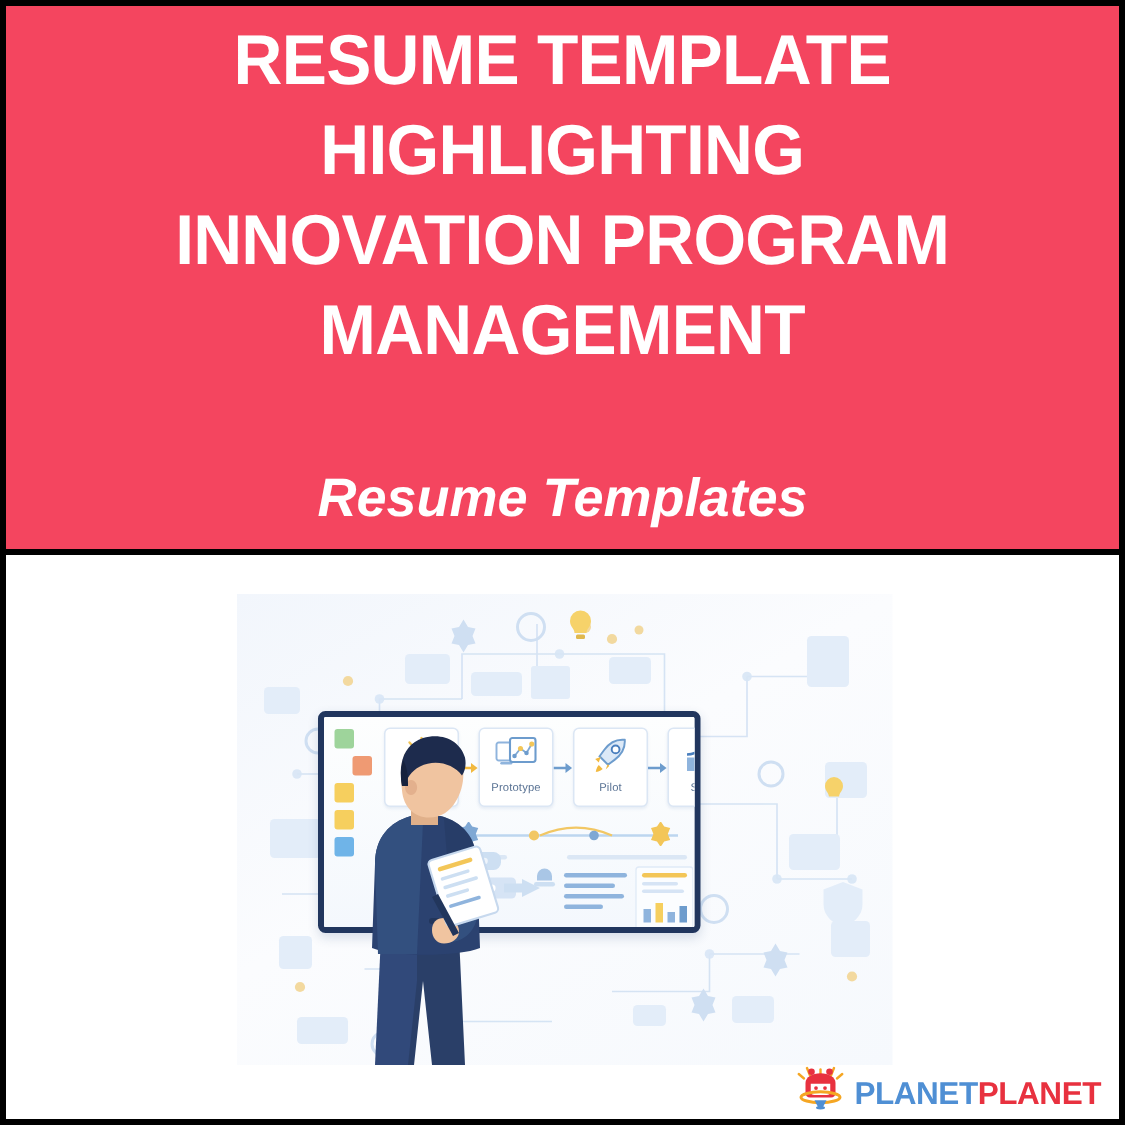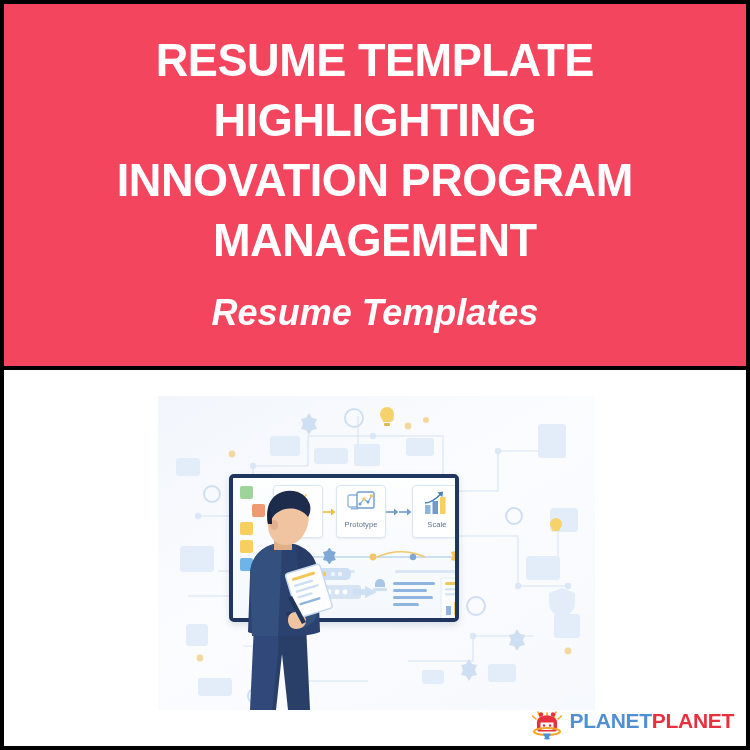--- a/index.html
+++ b/index.html
@@ -27,21 +27,21 @@
     left: 0;
     top: 0;
     width: 742px;
     height: 366px;
     background: #F4455F;
     border-bottom: 4px solid #000000;
     box-sizing: border-box;
     display: flex;
     flex-direction: column;
     align-items: center;
-    justify-content: center;
+    justify-content: space-between;
     padding: 6px 18px 14px 18px;
   }
   .banner-title {
     color: #ffffff;
     font-family: "Liberation Sans", sans-serif;
     font-weight: bold;
     font-size: 47px;
     line-height: 1.28;
     letter-spacing: -0.5px;
     text-align: center;
@@ -87,23 +87,23 @@
 
   
   .bg-net {
     position: absolute;
     inset: 0;
   }
 
   
   .board {
     position: absolute;
-    left: 71px;
+    left: 54px;
     top: 78px;
-    width: 230px;
+    width: 255px;
     height: 148px;
     background: #ffffff;
     border: 4px solid #21365e;
     border-radius: 5px;
     box-sizing: border-box;
     box-shadow: 0 3px 7px rgba(40,70,120,0.16);
     overflow: hidden;
   }
   .board-inner {
     position: absolute;
@@ -195,21 +195,21 @@
     width: 106px;
     height: 226px;
   }
 
   
   .logo {
     position: absolute;
     right: 12px;
     bottom: 6px;
     display: flex;
-    align-items: flex-start;
+    align-items: flex-end;
     gap: 6px;
   }
   .logo-mark {
     width: 34px;
     height: 30px;
     display: block;
   }
   .logo-text {
     font-family: "Liberation Sans", sans-serif;
     font-weight: bold;
@@ -375,20 +375,32 @@
             <span class="stage-label">Prototype</span>
           </div>
 
           <span class="stage-arrow">
             <svg width="13" height="10" viewBox="0 0 13 10">
               <line x1="0" y1="5" x2="9" y2="5" stroke="#6d9ccd" stroke-width="1.6"></line>
               <path d="M8 1.6 L12.4 5 L8 8.4z" fill="#6d9ccd"></path>
             </svg>
           </span>
 
+          <div class="stage">
+            <span class="stage-icon">
+              <svg width="26" height="26" viewBox="0 0 26 26">
+                <path d="M22.5 2.2 c-5.6 -0.6 -10.4 2.2 -13.6 6.6 l-3.2 4.4 l5.6 5.6 l4.4 -3.2 c4.4 -3.2 7.2 -8 6.8 -13.4z" fill="#dce9f7" stroke="#6d9ccd" stroke-width="1.3"></path>
+                <circle cx="16.4" cy="8.6" r="2.6" fill="#fff" stroke="#4a7fbe" stroke-width="1.3"></circle>
+                <path d="M6.4 13.6 l-3.6 1.4 l2.4 2.4z" fill="#f2b93f"></path>
+                <path d="M11.2 18.4 l-1.4 3.6 l2.4 -2.4z" fill="#f2b93f"></path>
+                <path d="M5.2 19 c-1.6 1.6 -2 4.6 -2 4.6 s3 -0.4 4.6 -2z" fill="#f2b93f"></path>
+              </svg>
+            </span>
+            <span class="stage-label">Pilot</span>
+          </div>
 
           <span class="stage-arrow">
             <svg width="13" height="10" viewBox="0 0 13 10">
               <line x1="0" y1="5" x2="9" y2="5" stroke="#6d9ccd" stroke-width="1.6"></line>
               <path d="M8 1.6 L12.4 5 L8 8.4z" fill="#6d9ccd"></path>
             </svg>
           </span>
 
           <div class="stage">
             <span class="stage-icon">

